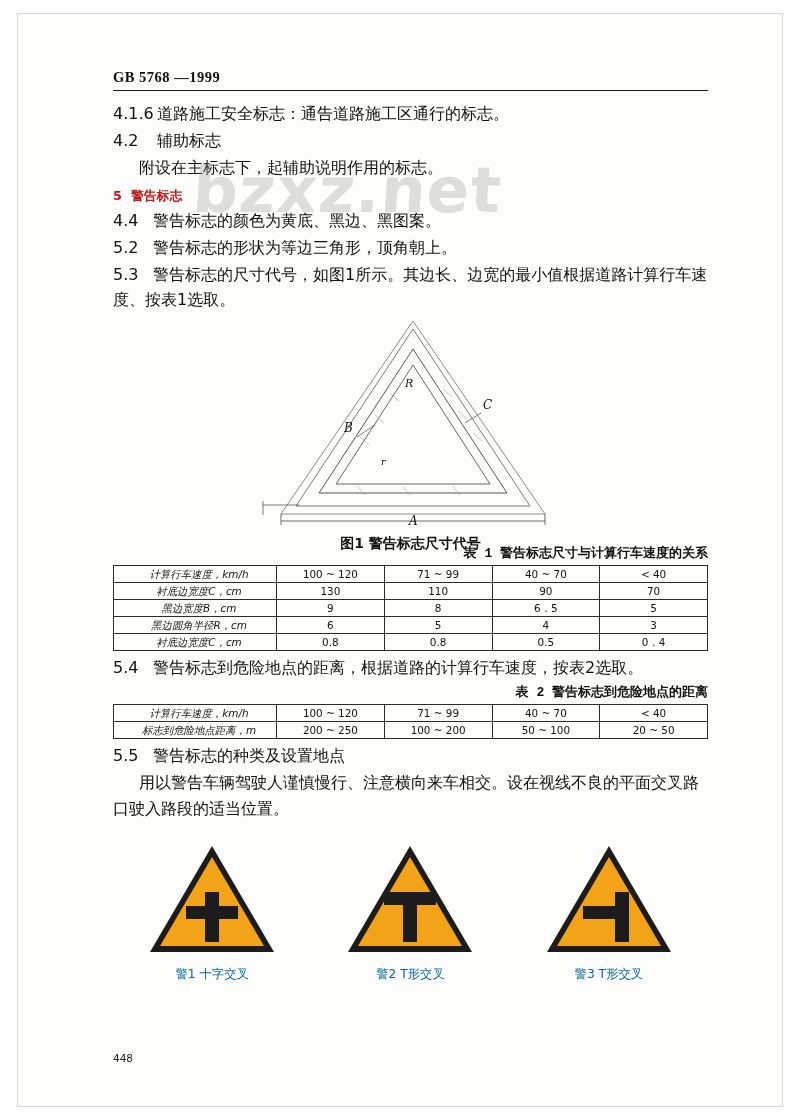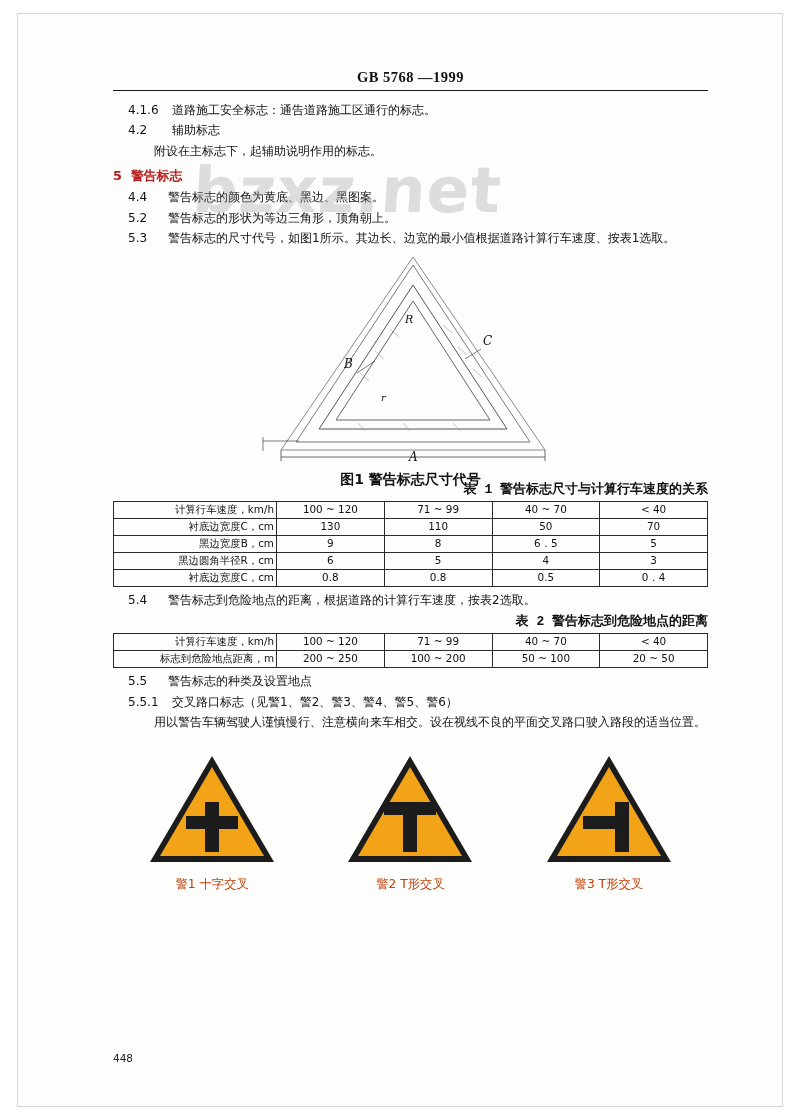--- a/index.html
+++ b/index.html
@@ -27,38 +27,38 @@
     box-shadow: 0 0 0 1px #d8d8d8;
   }
   .content {
     position: absolute;
     left: 95px;
     top: 55px;
     width: 595px;
   }
   
   .doc-header {
-    text-align: center;
+    text-align: left;
     font-size: 14.5px;
     font-weight: bold;
     letter-spacing: 0.5px;
     color: #111;
     padding-bottom: 4px;
     font-family: "Liberation Serif", serif;
   }
   .header-rule {
     border-bottom: 1.4px solid #1a1a1a;
     margin-bottom: 10px;
   }
   
   .para {
-    font-size: 12px;
+    font-size: 16px;
     line-height: 1.62;
     color: #111;
-    margin: 0 0 1px 15px;
+    margin: 0 0 1px 0;
     font-family: "DejaVu Sans", sans-serif;
   }
   .para .num {
     display: inline-block;
     min-width: 40px;
   }
   .para .num.wide {
     min-width: 44px;
   }
   .para.indent {
@@ -123,38 +123,39 @@
     table-layout: fixed;
   }
   table.data td {
     border: 0.9px solid #2b2b2b;
     text-align: center;
     padding: 1.5px 2px;
     height: 13px;
     line-height: 1.1;
   }
   table.data td.lbl {
-    text-align: right;
+    text-align: center;
     padding-left: 10px;
     width: 150px;
+    font-style: italic;
   }
 
   
   .signs {
     display: flex;
     justify-content: space-around;
     margin-top: 18px;
   }
   .sign-block {
     width: 160px;
     text-align: center;
   }
   .sign-caption {
     font-size: 12.3px;
-    color: #c2410c;
+    color: #0369a1;
     margin-top: 4px;
     font-weight: 500;
   }
   .page-number {
     position: absolute;
     left: 95px;
     bottom: 42px;
     font-size: 10.5px;
     color: #222;
   }
@@ -240,21 +241,21 @@
             <td class="lbl">计算行车速度，km/h</td>
             <td>100 ~ 120</td>
             <td>71 ~ 99</td>
             <td>40 ~ 70</td>
             <td>&lt; 40</td>
           </tr>
           <tr>
             <td class="lbl">衬底边宽度C，cm</td>
             <td>130</td>
             <td>110</td>
-            <td>50</td>
+            <td>90</td>
             <td>70</td>
           </tr>
           <tr>
             <td class="lbl">黑边宽度B，cm</td>
             <td>9</td>
             <td>8</td>
             <td>6．5</td>
             <td>5</td>
           </tr>
           <tr>
@@ -293,23 +294,20 @@
             <td>200 ~ 250</td>
             <td>100 ~ 200</td>
             <td>50 ~ 100</td>
             <td>20 ~ 50</td>
           </tr>
         </tbody>
       </table>
 
       <p class="para tight">
         <span class="num">5.5</span><span>警告标志的种类及设置地点</span>
-      </p>
-      <p class="para">
-        <span class="num wide">5.5.1</span><span>交叉路口标志（见警1、警2、警3、警4、警5、警6）</span>
       </p>
       <p class="para indent">用以警告车辆驾驶人谨慎慢行、注意横向来车相交。设在视线不良的平面交叉路口驶入路段的适当位置。</p>
 
       <div class="signs">
 
         <div class="sign-block">
           <svg width="132" height="118" viewBox="0 0 132 118">
             <polygon points="66,6 128,112 4,112" fill="#1c1c1c"></polygon>
             <polygon points="66,17 118,106 14,106" fill="#f2a317"></polygon>
             <g fill="#1c1c1c">

